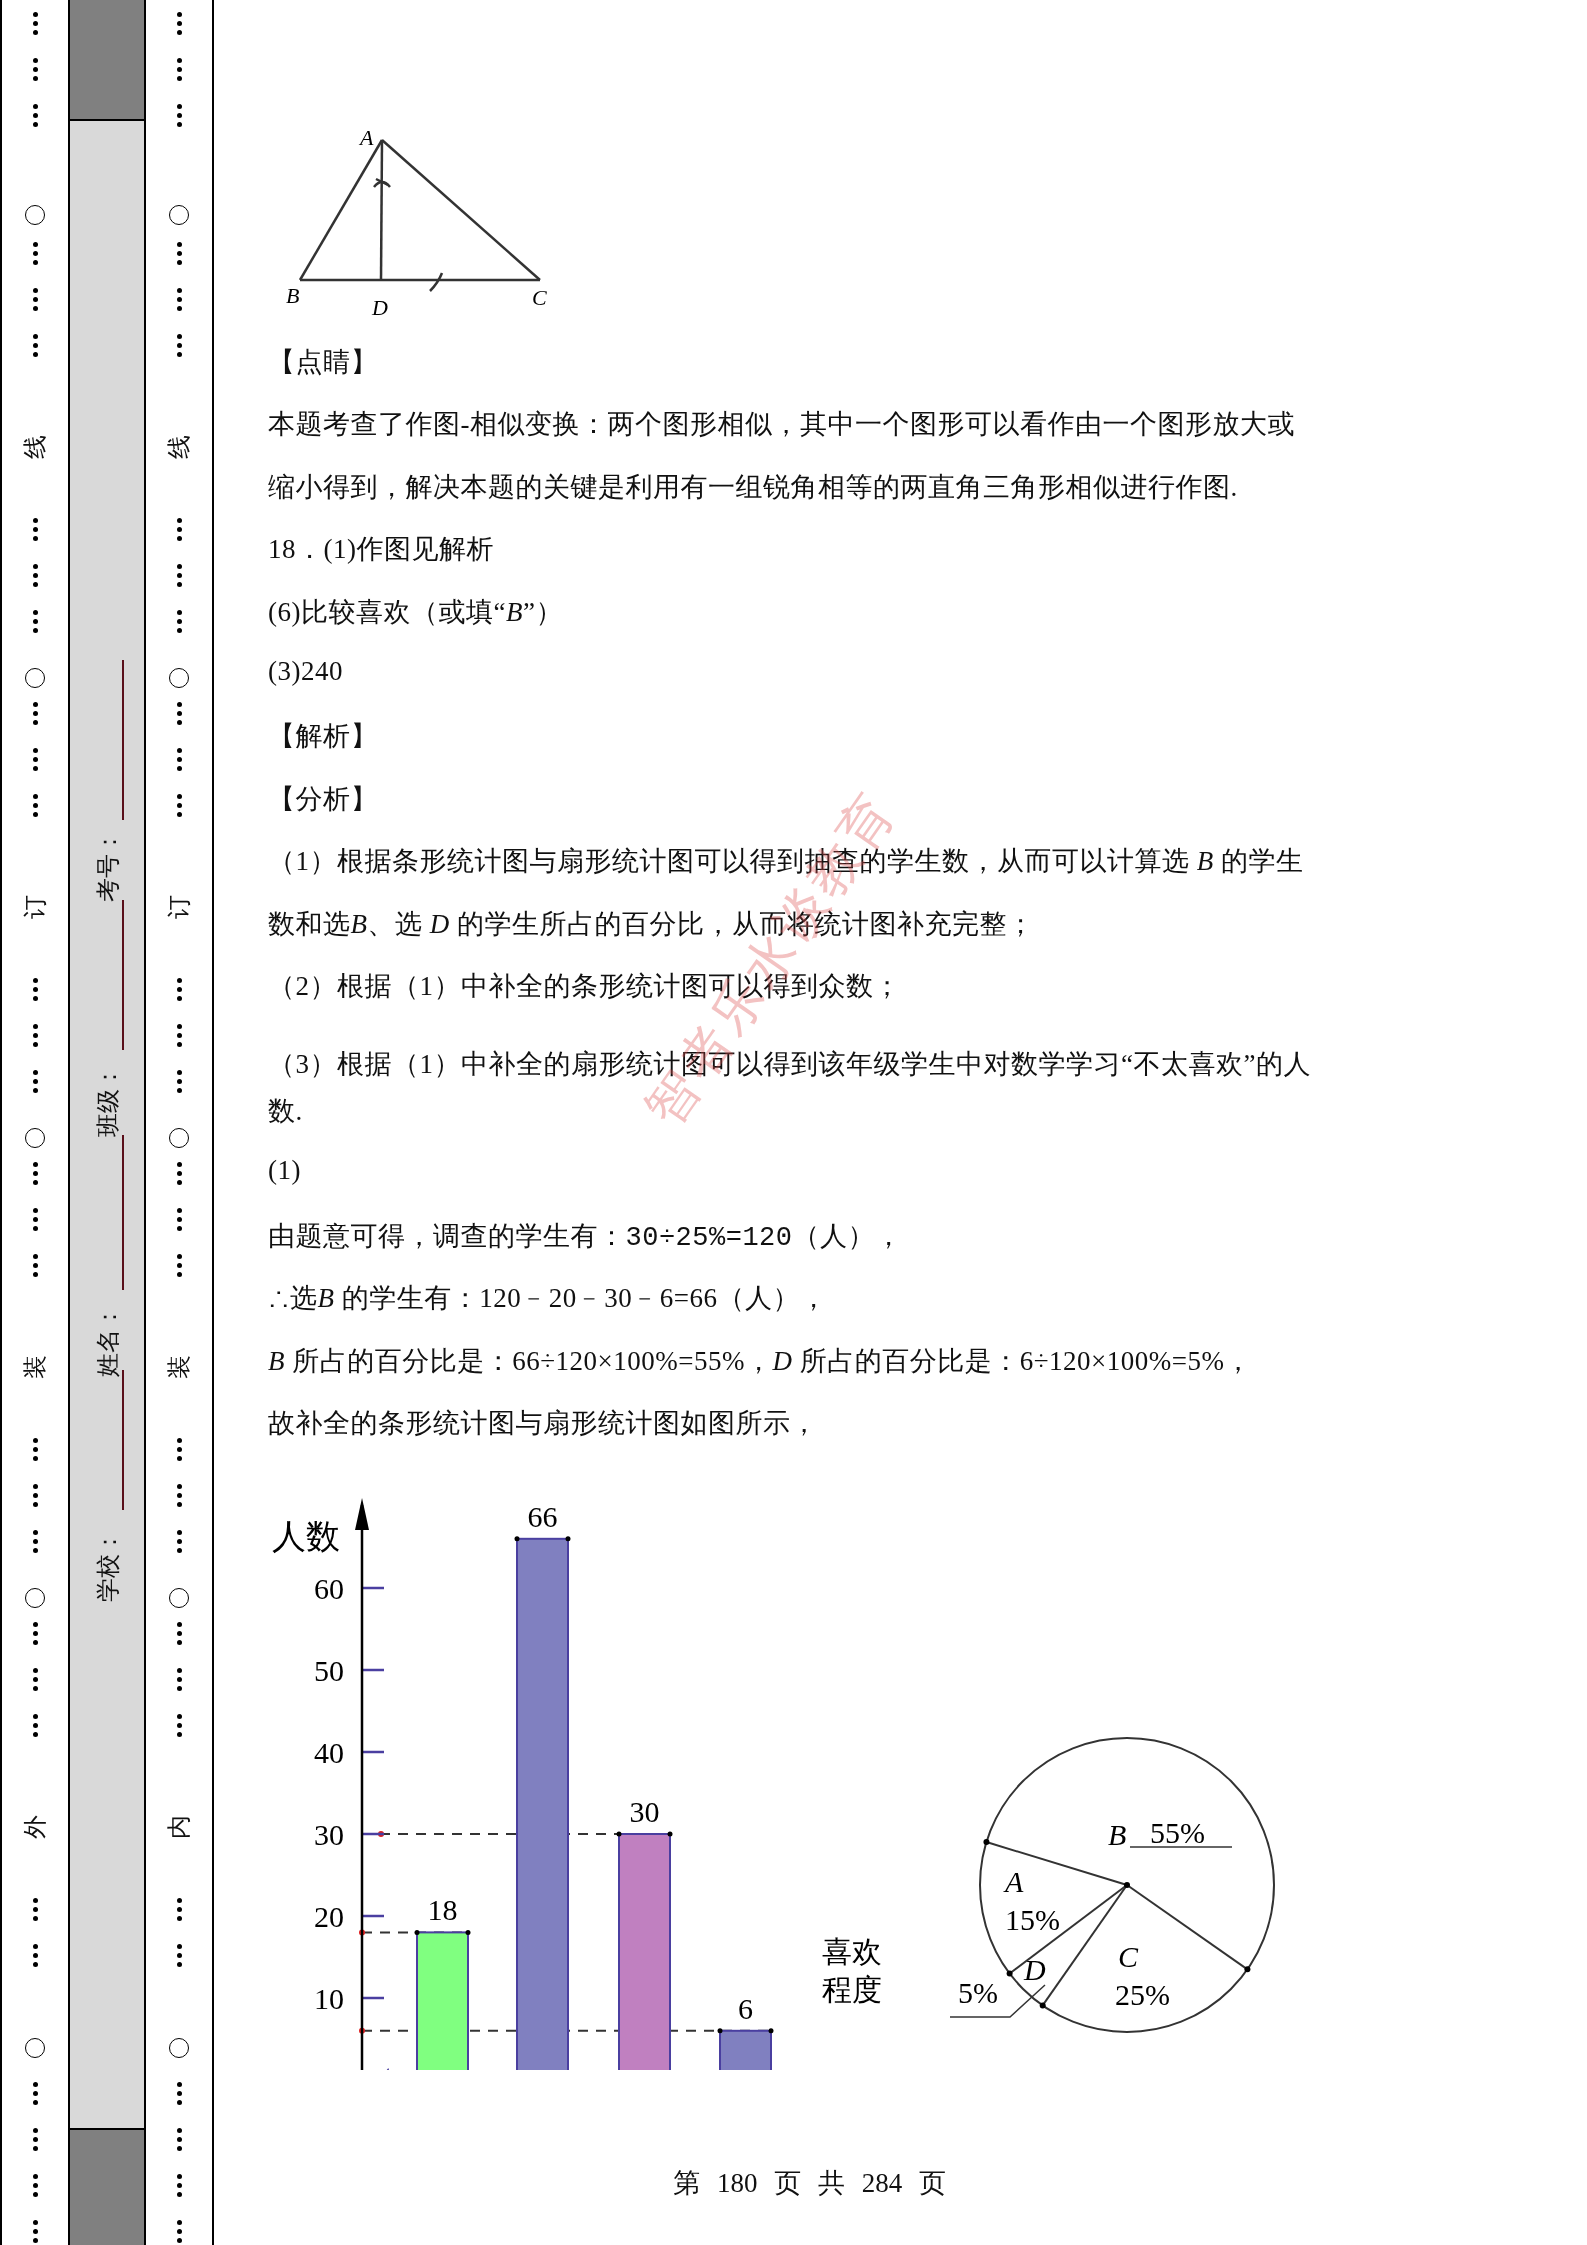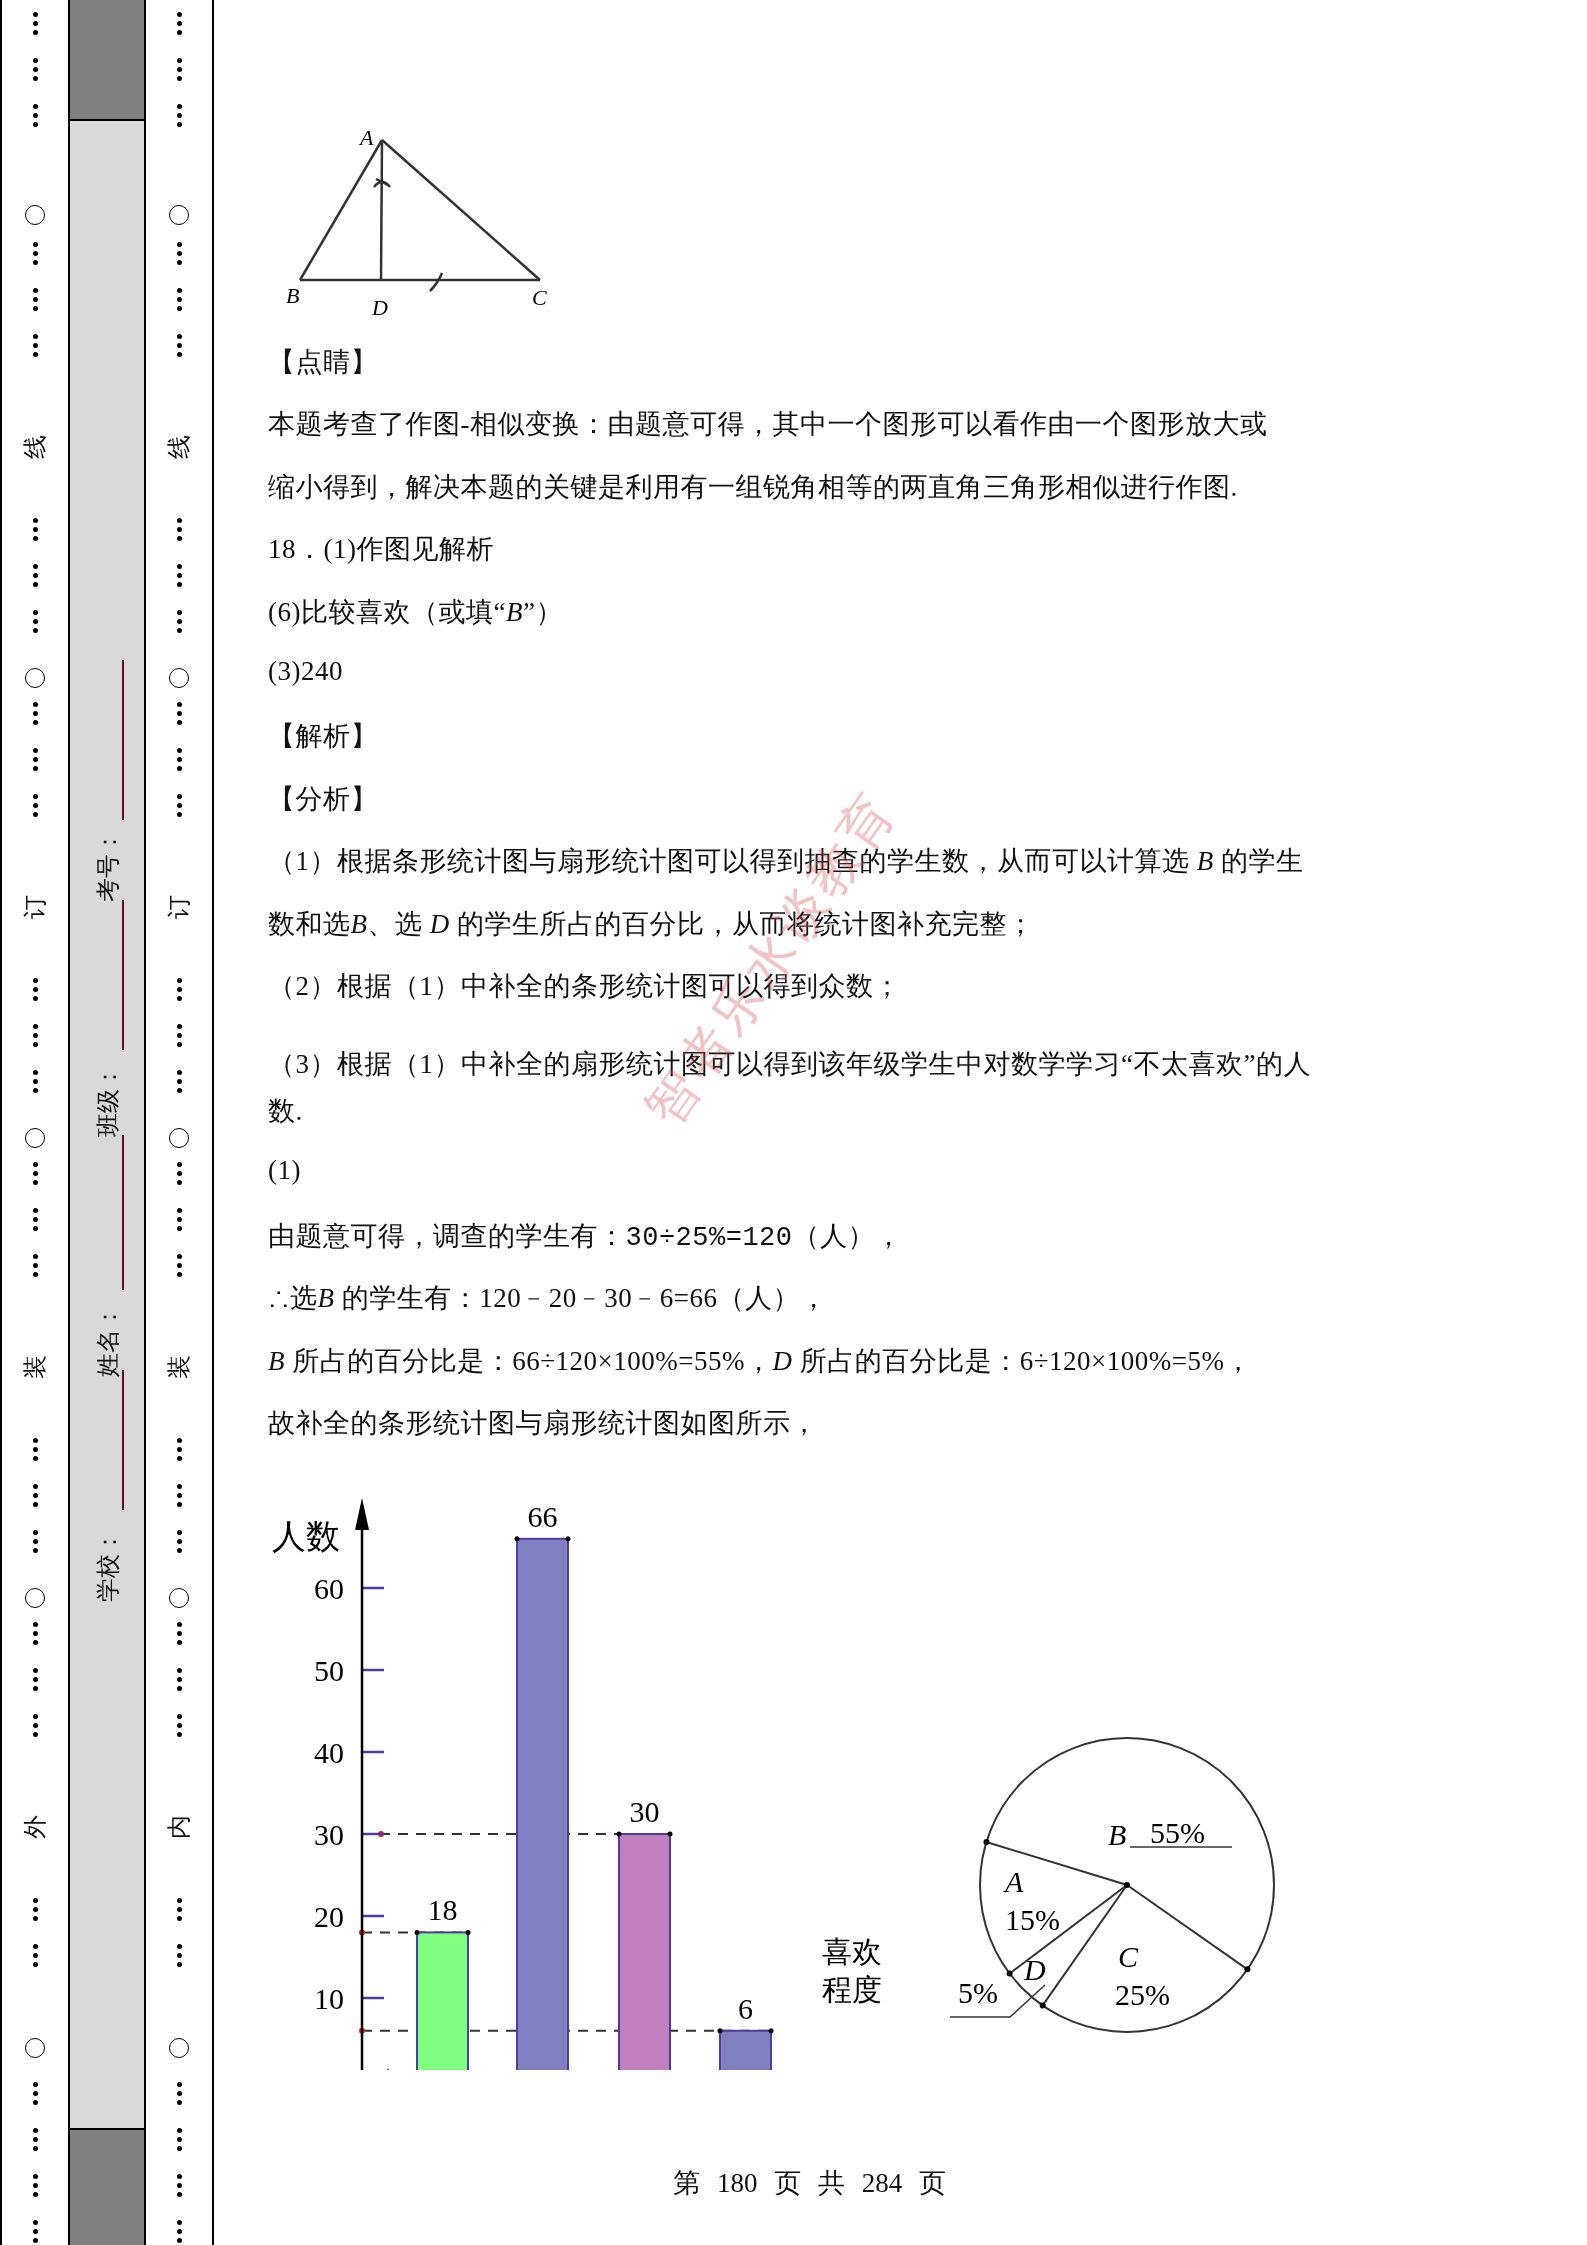--- a/index.html
+++ b/index.html
@@ -377,21 +377,21 @@
       <line x1="94" y1="54" x2="106" y2="60"></line>
       <path d="M148 166 Q156 158 160 148"></path>
     </g>
     <text x="78" y="20" font-size="22" font-style="italic">A</text>
     <text x="4" y="178" font-size="22" font-style="italic">B</text>
     <text x="90" y="190" font-size="22" font-style="italic">D</text>
     <text x="250" y="180" font-size="22" font-style="italic">C</text>
   </svg>
 
   <div class="line" style="top:344px;">【点睛】</div>
-  <div class="line" style="top:406px;">本题考查了作图-相似变换：由题意可得，其中一个图形可以看作由一个图形放大或</div>
+  <div class="line" style="top:406px;">本题考查了作图-相似变换：两个图形相似，其中一个图形可以看作由一个图形放大或</div>
   <div class="line" style="top:469px;">缩小得到，解决本题的关键是利用有一组锐角相等的两直角三角形相似进行作图.</div>
   <div class="line" style="top:531px;">18．(1)作图见解析</div>
   <div class="line" style="top:594px;"><span>(6)比较喜欢（或填“</span><i>B</i><span>”）</span></div>
   <div class="line" style="top:656px;">(3)240</div>
   <div class="line" style="top:718px;">【解析】</div>
   <div class="line" style="top:781px;">【分析】</div>
   <div class="line" style="top:843px;"><span>（1）根据条形统计图与扇形统计图可以得到抽查的学生数，从而可以计算选</span> <i>B</i> <span>的学生</span></div>
   <div class="line" style="top:906px;"><span>数和选</span><i>B</i><span>、选</span> <i>D</i> <span>的学生所占的百分比，从而将统计图补充完整；</span></div>
   <div class="line" style="top:968px;">（2）根据（1）中补全的条形统计图可以得到众数；</div>
   <div class="line" style="top:1046px;">（3）根据（1）中补全的扇形统计图可以得到该年级学生中对数学学习“不太喜欢”的人</div>

